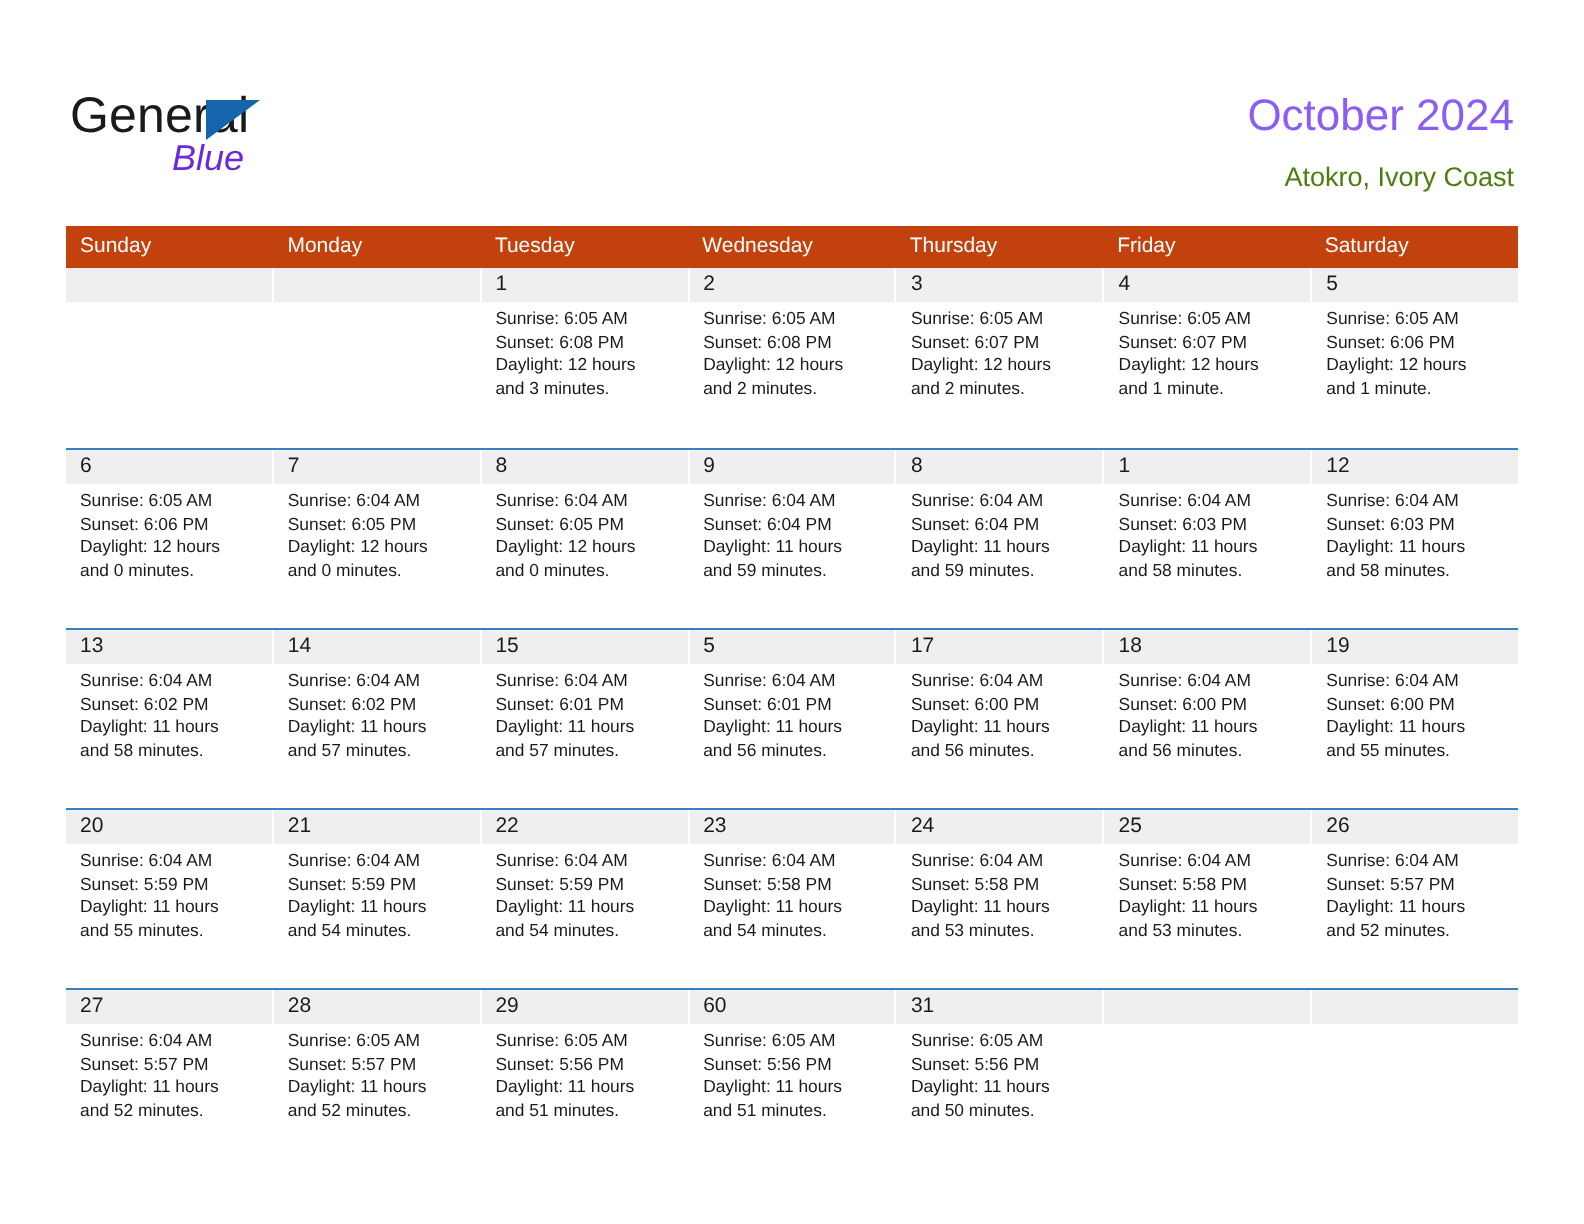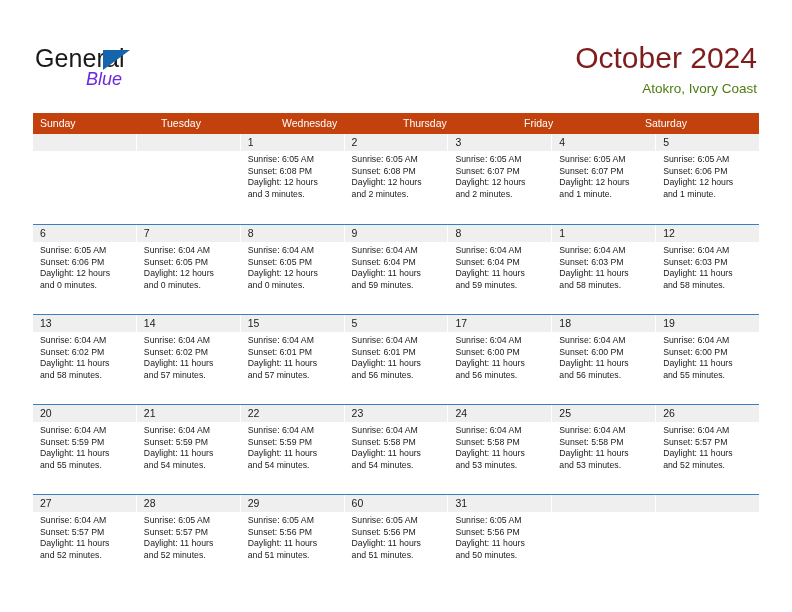--- a/index.html
+++ b/index.html
@@ -67,22 +67,22 @@
     font-style: italic;
   }
 
   .title-block {
     position: absolute;
     right: 35px;
     top: 33px;
     text-align: right;
   }
   .cal-title {
-    font-size: 30px;
-    color: #7f1d1d;
+    font-size: 22px;
+    color: #8b5cf6;
     line-height: 30px;
     white-space: nowrap;
     text-align: center;
   }
   .cal-subtitle {
     font-size: 13.5px;
     color: #4d7c0f;
     line-height: 18px;
     margin-top: 7px;
     white-space: nowrap;
@@ -177,20 +177,21 @@
     <div class="title-block">
       <div class="cal-title">October 2024</div>
       <div class="cal-subtitle">Atokro, Ivory Coast</div>
     </div>
 
   </div>
 
   <div class="calendar">
     <div class="dow-row" id="dow-row">
         <div class="dow-cell">Sunday</div>
+        <div class="dow-cell">Monday</div>
         <div class="dow-cell">Tuesday</div>
         <div class="dow-cell">Wednesday</div>
         <div class="dow-cell">Thursday</div>
         <div class="dow-cell">Friday</div>
         <div class="dow-cell">Saturday</div>
       </div>
     <div id="weeks">
         <div class="week-row">
           <div class="day-cell empty">
             <div class="daynum-band">

